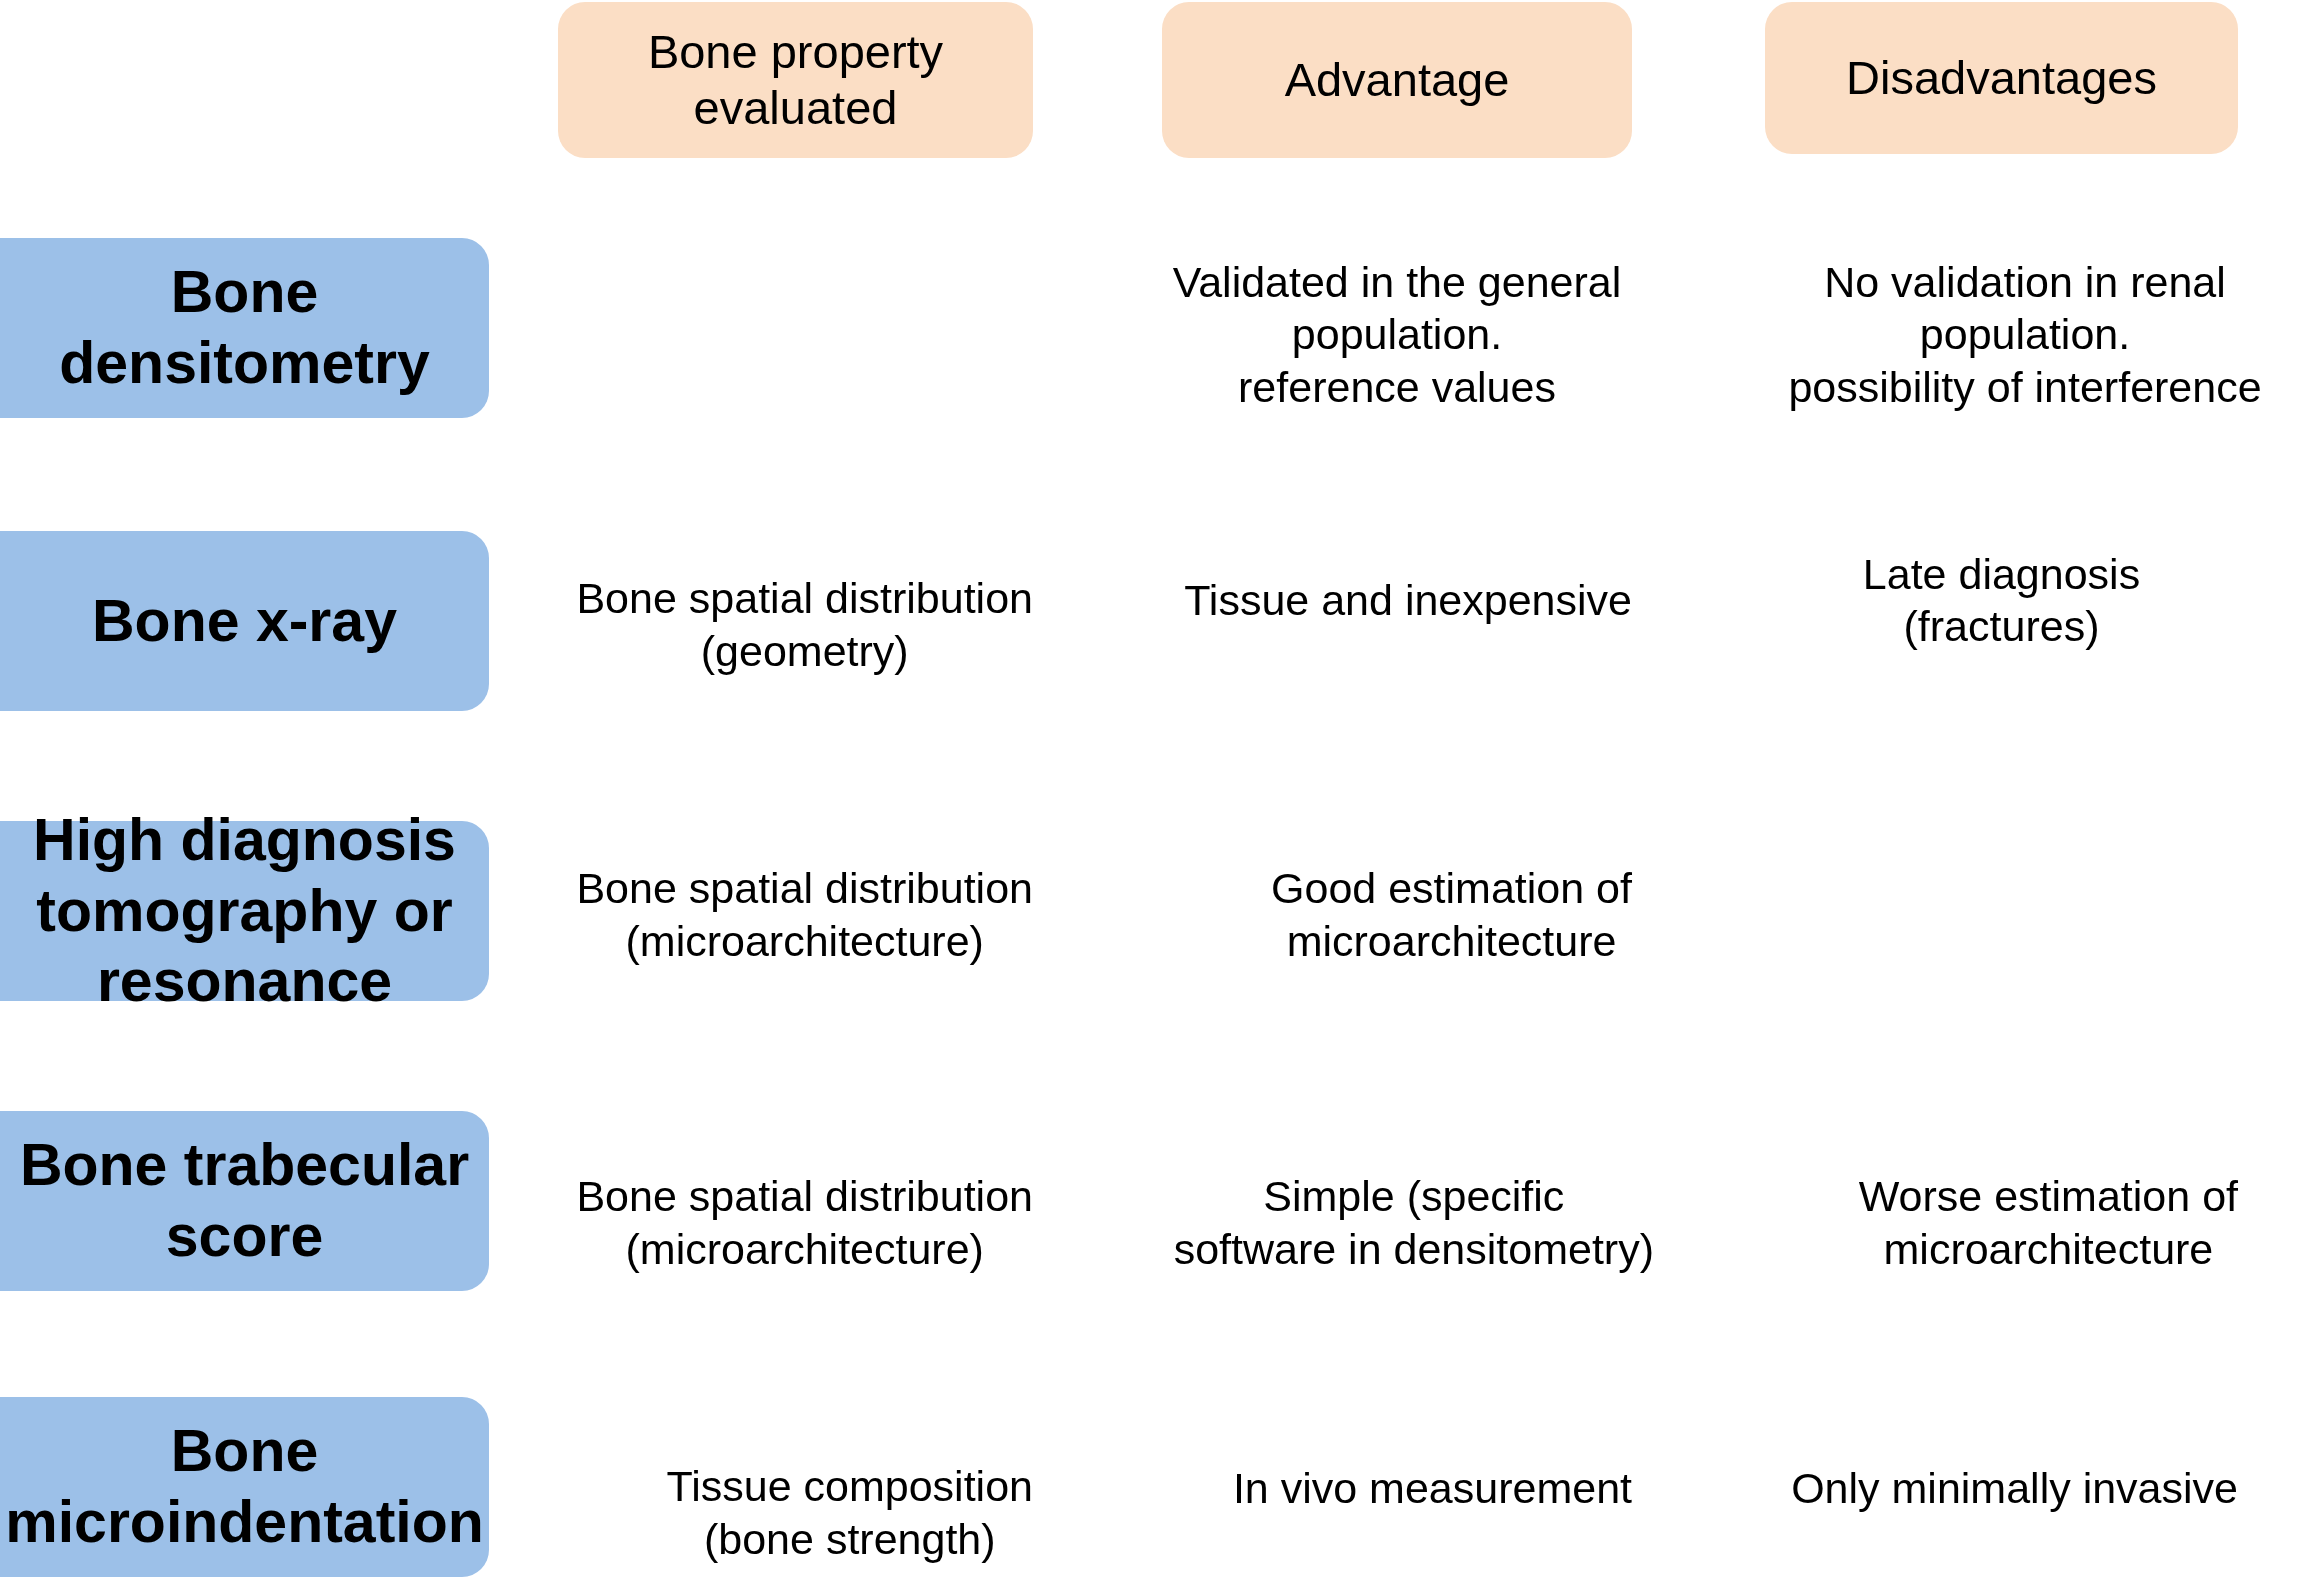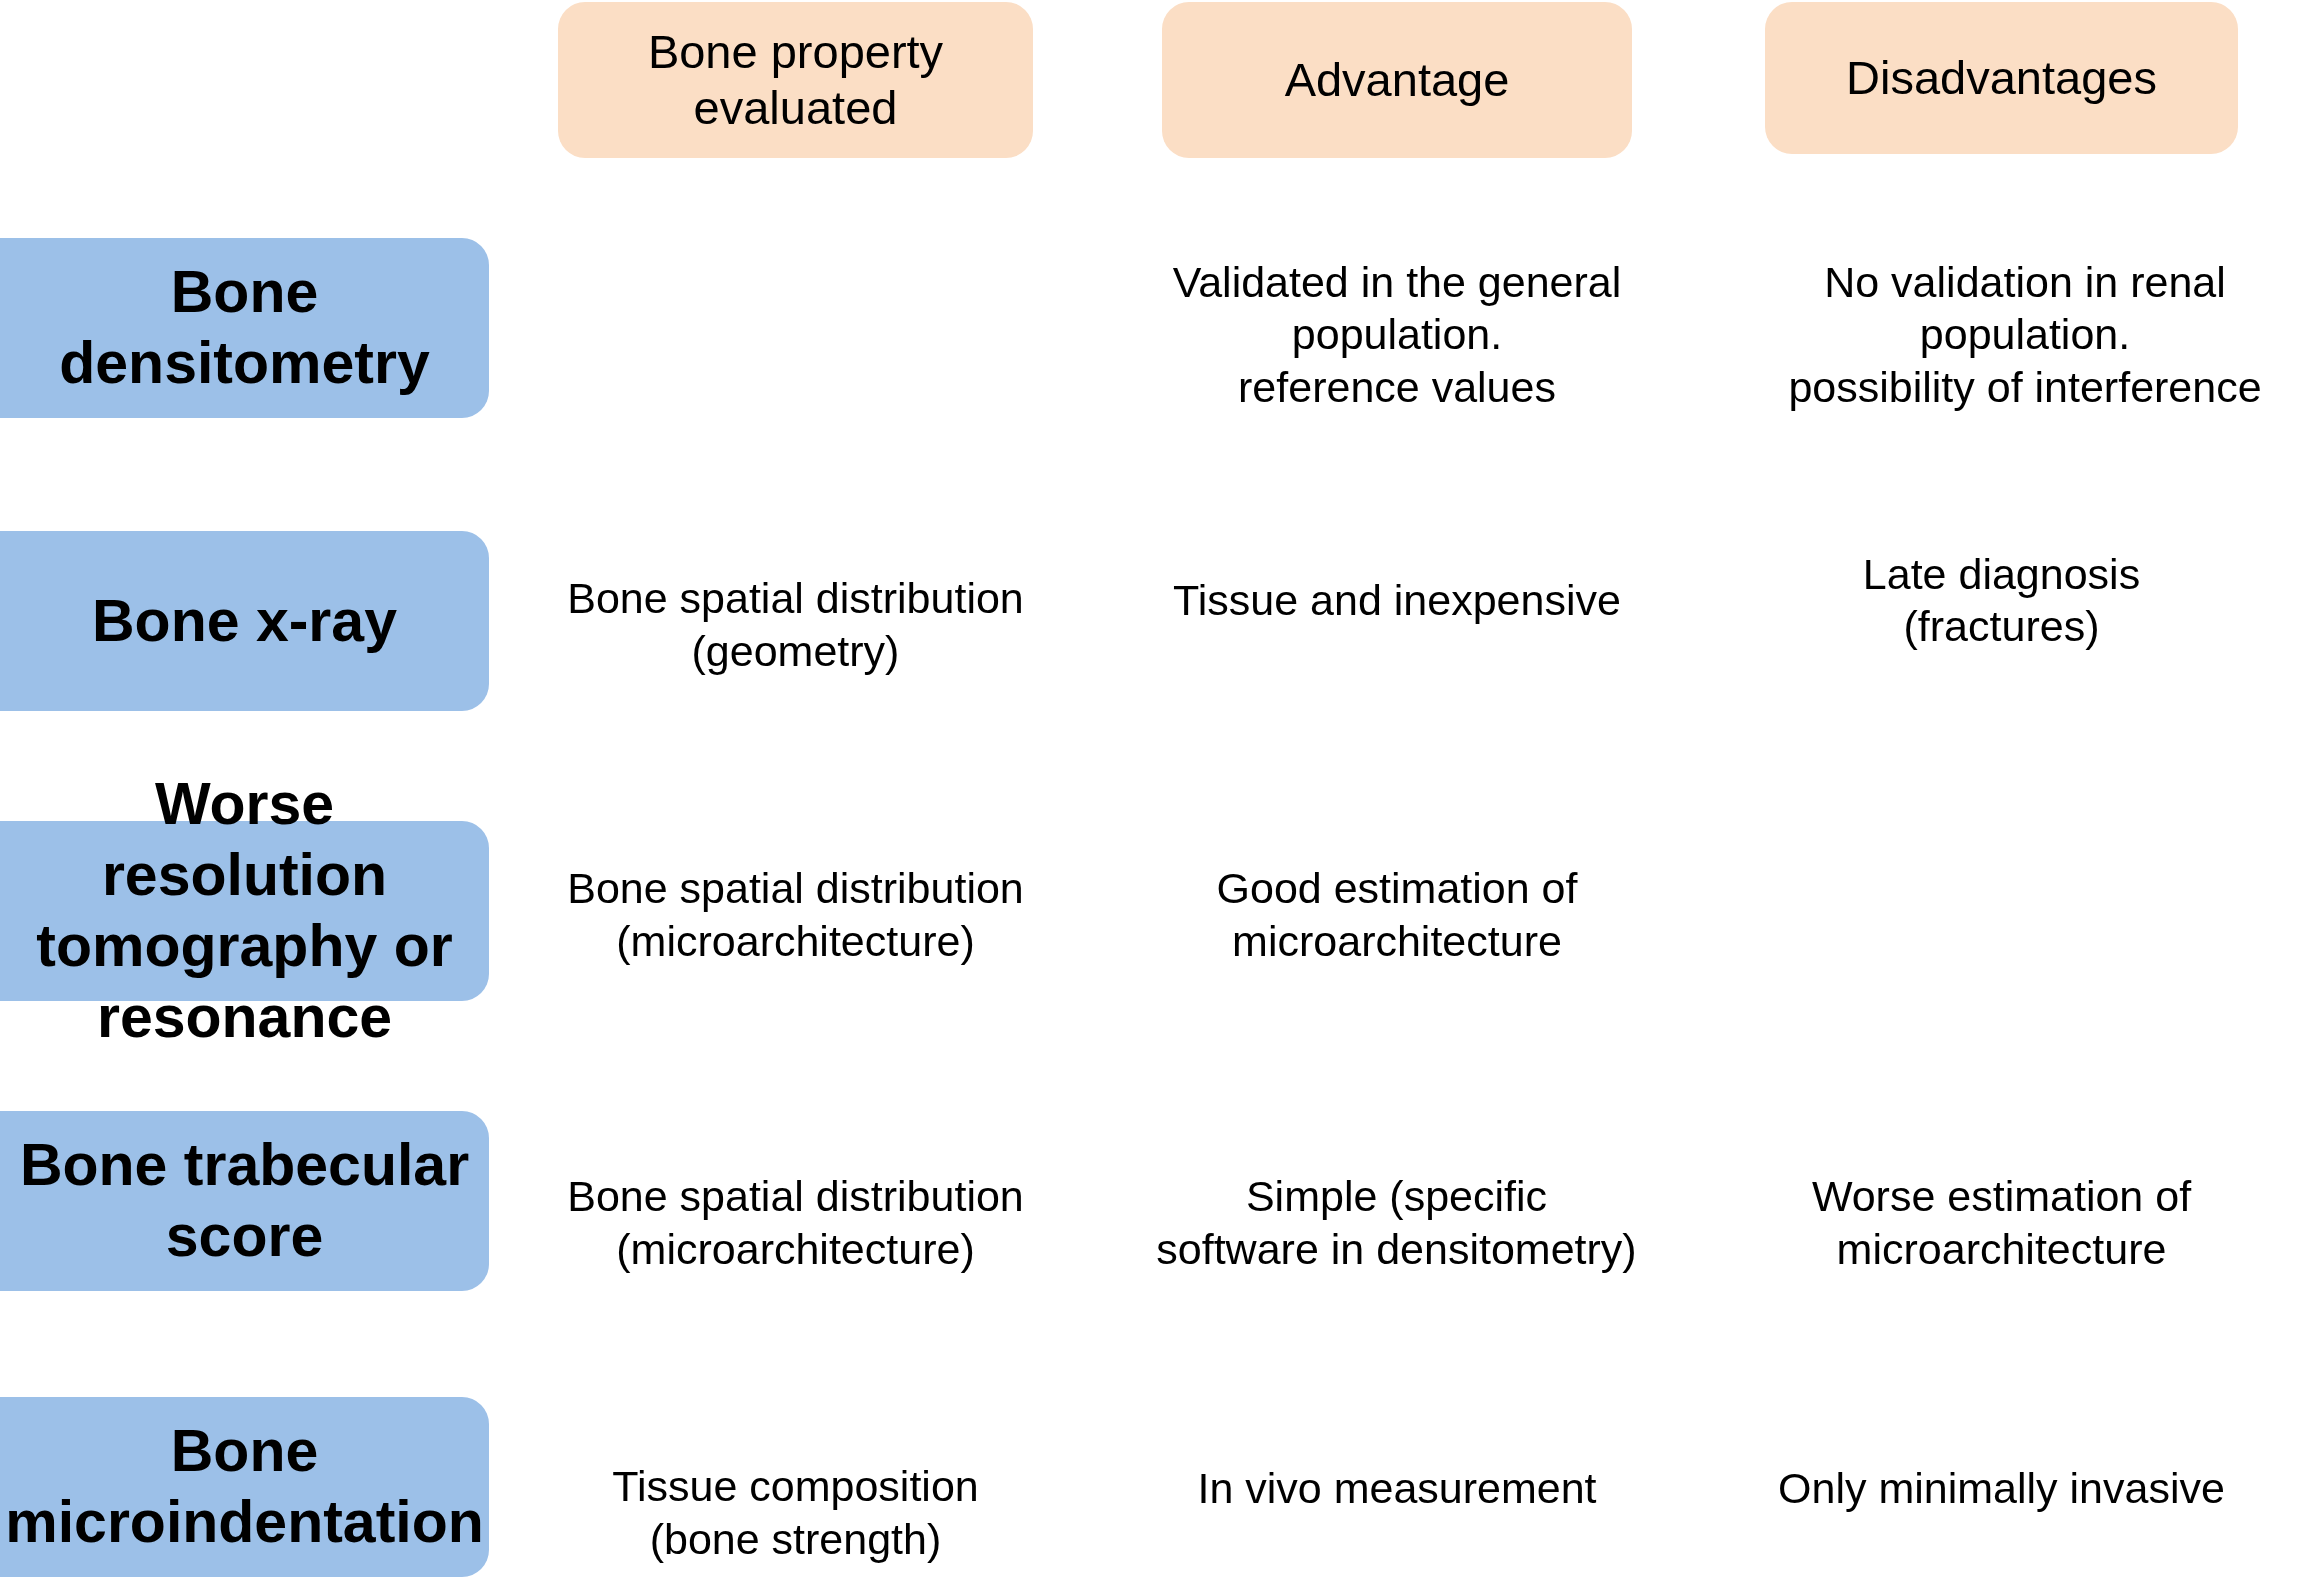--- a/index.html
+++ b/index.html
@@ -61,21 +61,21 @@
     color: #000000;
     white-space: pre-line;
     margin-left: 31px;
   }
 
   
   .cell {
     position: absolute;
     display: flex;
     align-items: center;
-    justify-content: center;
+    justify-content: flex-end;
     text-align: center;
     box-sizing: border-box;
   }
   .cell .cell-text {
     font-size: 43px;
     line-height: 1.22;
     font-weight: 400;
     color: #000000;
     white-space: pre-line;
   }
@@ -129,21 +129,21 @@
 
   <div class="cell" style="left:1162px; top:568px; width:470px; height:64px;">
     <span class="cell-text">Tissue and inexpensive</span>
   </div>
 
   <div class="cell" style="left:1765px; top:568px; width:473px; height:64px;">
     <span class="cell-text">Late diagnosis (fractures)</span>
   </div>
 
   <div class="method-pill" style="left:-31px; top:821px; width:520px; height:180px;">
-    <span class="pill-text">Worse resolution
+    <span class="pill-text">High diagnosis
 tomography or
 resonance</span>
   </div>
 
   <div class="cell" style="left:558px; top:858px; width:475px; height:113px;">
     <span class="cell-text">Bone spatial distribution
 (microarchitecture)</span>
   </div>
 
   <div class="cell" style="left:1162px; top:858px; width:470px; height:113px;">

